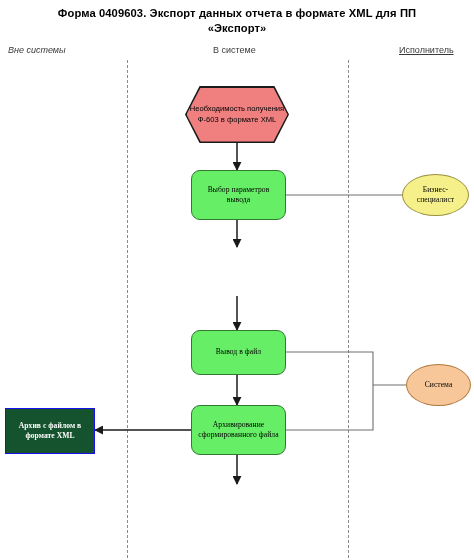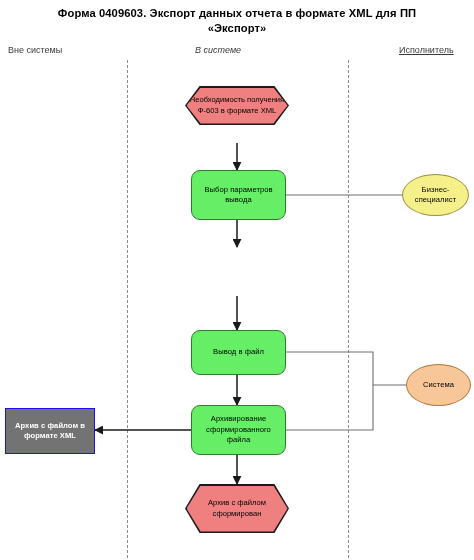--- a/index.html
+++ b/index.html
@@ -33,22 +33,22 @@
     letter-spacing: 0.1px;
   }
 
   
   .lane-label {
     position: absolute;
     font-size: 9px;
     color: #3a3a3a;
     white-space: nowrap;
   }
-  .lane-out   { left: 8px;   top: 45px; }
-  .lane-in    { left: 195px; top: 45px; font-style: italic; }
+  .lane-out   { left: 8px;   top: 45px; font-style: italic; }
+  .lane-in    { left: 213px; top: 45px; }
   .lane-actor { left: 399px; top: 45px; text-decoration: underline; }
 
   
   .divider {
     position: absolute;
     top: 60px;
     width: 0;
     height: 498px;
     border-left: 1.6px dashed #8a8a8a;
   }
@@ -69,20 +69,21 @@
   .node {
     position: absolute;
     box-sizing: border-box;
     display: flex;
     align-items: center;
     justify-content: center;
     text-align: center;
     font-size: 7.6px;
     line-height: 10.5px;
     letter-spacing: 0.05px;
+    font-family: Liberation Serif, serif;
   }
   .node span { display: block; padding: 0 4px; }
   
   .hexwrap {
     position: absolute;
     background: #1a1a1a;
     clip-path: polygon(14% 0%, 86% 0%, 100% 50%, 86% 100%, 14% 100%, 0% 50%);
     display: flex;
     align-items: center;
     justify-content: center;
@@ -102,21 +103,21 @@
 
   
   .proc {
     background: #66ee66;
     border: 1.2px solid #2f7a2f;
     border-radius: 9px;
   }
 
   
   .artifact {
-    background: #737373;
+    background: #14532d;
     border: 1px solid #1a10ef;
     color: #ffffff;
     font-weight: bold;
     font-size: 7.6px;
   }
 
   
   .actor {
     border-radius: 50%;
     border: 1.1px solid #8a7a3a;
@@ -159,44 +160,39 @@
     <line x1="237" y1="455" x2="237" y2="484" stroke="#1a1a1a" stroke-width="1.5" marker-end="url(#arrow-black)"></line>
 
     <line x1="195" y1="430" x2="95" y2="430" stroke="#1a1a1a" stroke-width="1.5" marker-end="url(#arrow-black)"></line>
 
     <line x1="286" y1="195" x2="402" y2="195" stroke="#6f6f6f" stroke-width="1.1"></line>
 
     <path d="M 286 352 L 373 352 L 373 430 L 286 430" fill="none" stroke="#6f6f6f" stroke-width="1.1"></path>
     <line x1="373" y1="385" x2="406" y2="385" stroke="#6f6f6f" stroke-width="1.1"></line>
   </svg>
 
-  <div class="hexwrap" style="left:185px; top:86px; width:104px; height:39px;justify-content:center;">
+  <div class="hexwrap" style="left:185px; top:86px; width:104px; height:57px;justify-content:center;">
     <div class="hexinner">
       <span>Необходимость получения Ф-603 в формате XML</span>
     </div>
   </div>
 
   <div class="node proc" style="left:191px; top:170px; width:95px; height:50px;">
     <span>Выбор параметров вывода</span>
   </div>
 
 
   <div class="node proc" style="left:191px; top:330px; width:95px; height:45px;">
     <span>Вывод в файл</span>
   </div>
 
   <div class="node proc" style="left:191px; top:405px; width:95px; height:50px;">
     <span>Архивирование сформированного файла</span>
   </div>
 
-  <div class="hexwrap" style="left:185px; top:484px; width:104px; height:49px;">
-    <div class="hexinner">
-      <span>Архив с файлом сформирован</span>
-    </div>
-  </div>
 
   <div class="node artifact" style="left:5px; top:408px; width:90px; height:46px;">
     <span>Архив с файлом в формате XML</span>
   </div>
 
   <div class="node actor actor-system" style="left:406px; top:364px; width:65px; height:42px;">
     <span>Система</span>
   </div>
 
   <div class="node actor actor-business" style="left:402px; top:174px; width:67px; height:42px;">

